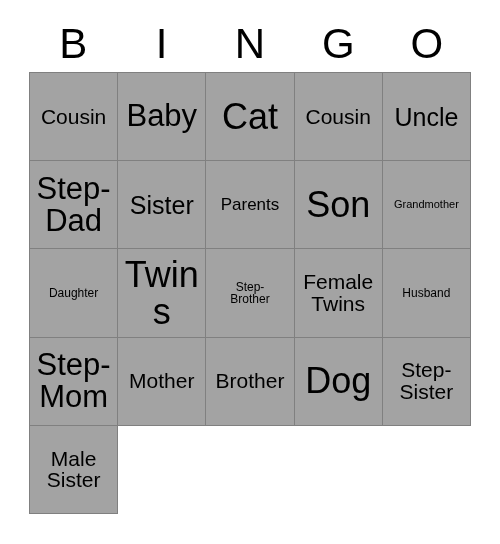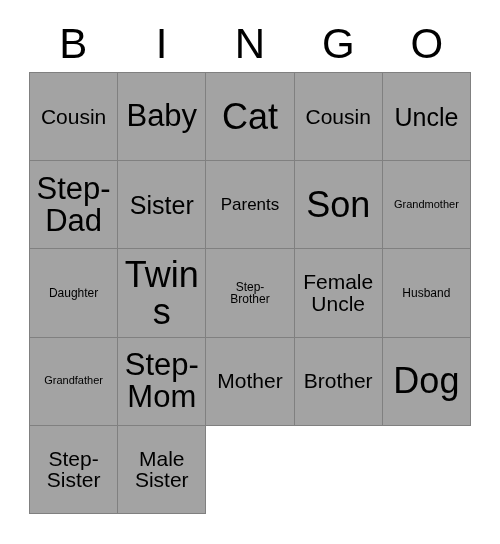--- a/index.html
+++ b/index.html
@@ -137,27 +137,24 @@
       </div>
       <div class="cell">
         <span class="cell-text sz-xl">Twins</span>
       </div>
       <div class="cell">
         <span class="cell-text sz-xxs">Step-
 Brother</span>
       </div>
       <div class="cell">
         <span class="cell-text sz-sm">Female
-Uncle</span>
+Twins</span>
       </div>
       <div class="cell">
         <span class="cell-text sz-xxs">Husband</span>
-      </div>
-      <div class="cell">
-        <span class="cell-text sz-min">Grandfather</span>
       </div>
       <div class="cell">
         <span class="cell-text sz-lg">Step-
 Mom</span>
       </div>
       <div class="cell">
         <span class="cell-text sz-sm">Mother</span>
       </div>
       <div class="cell">
         <span class="cell-text sz-sm">Brother</span>

